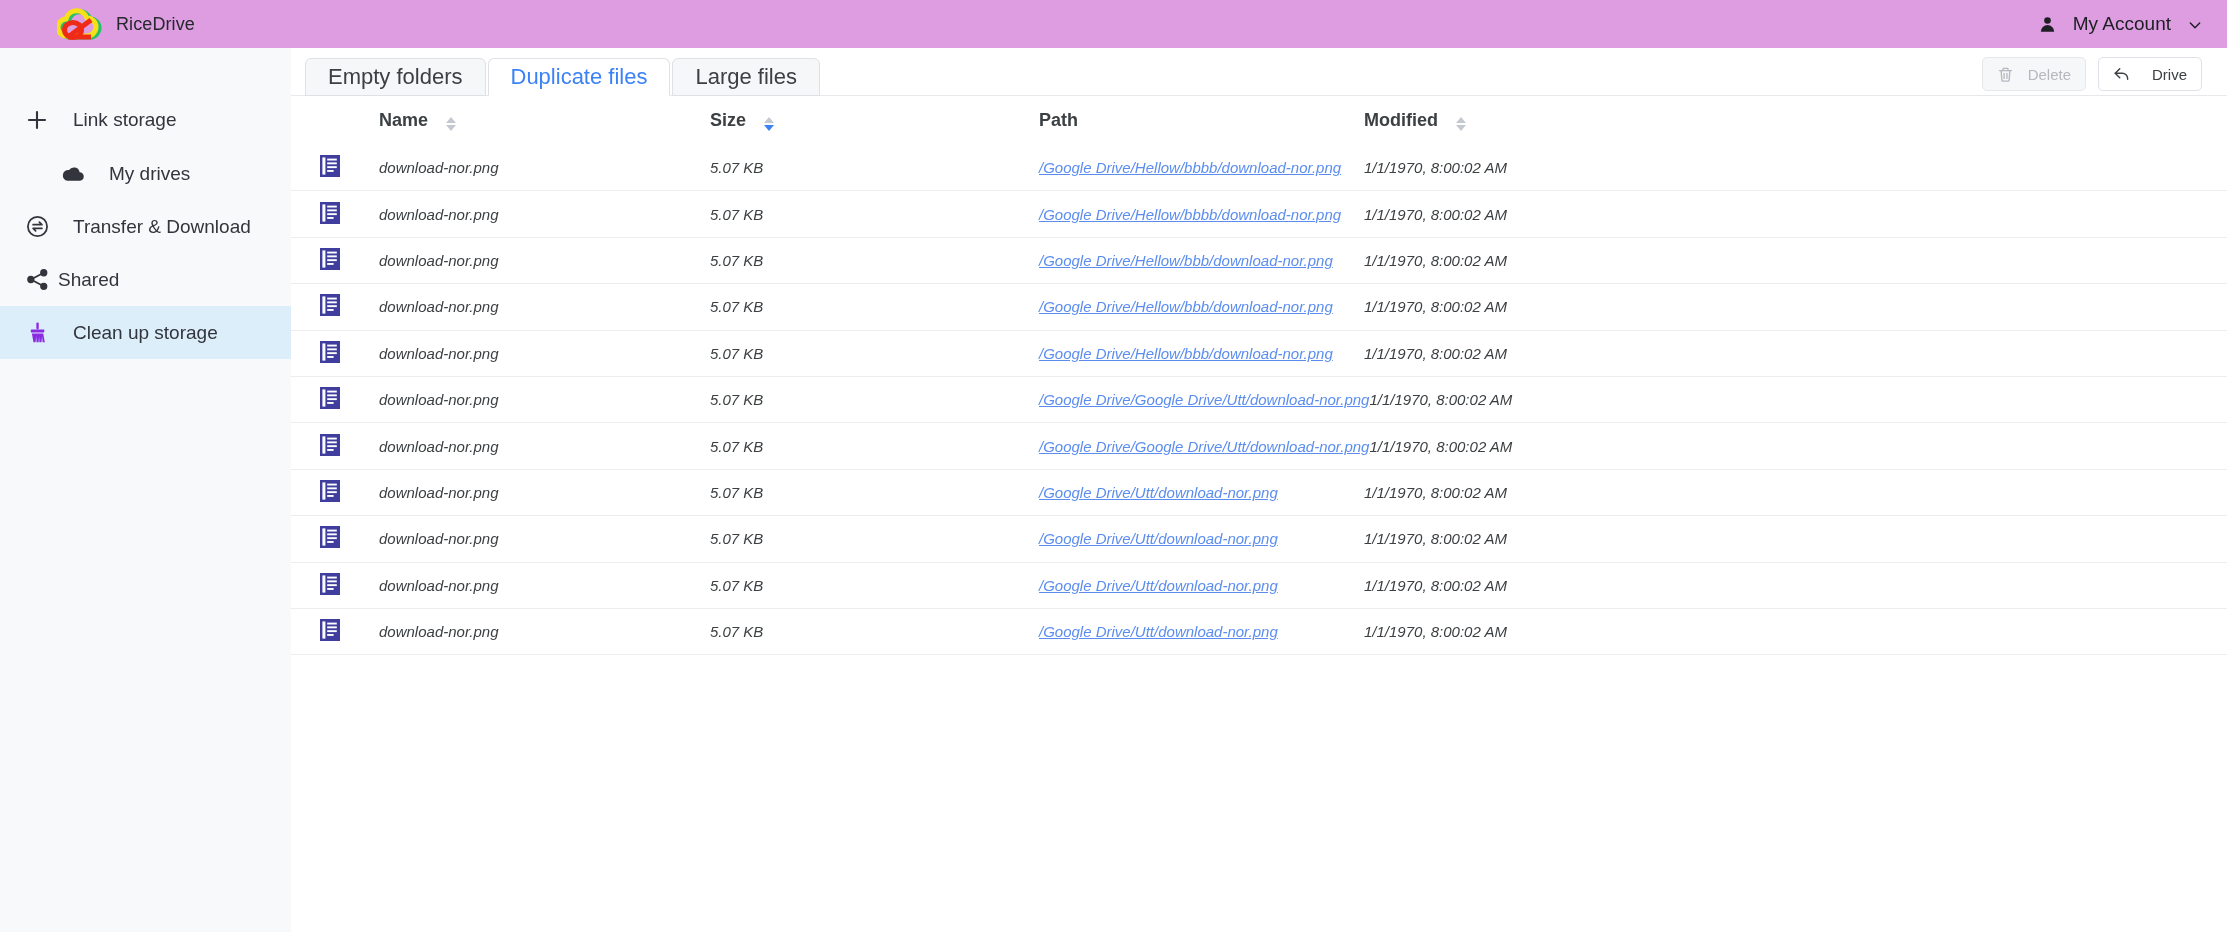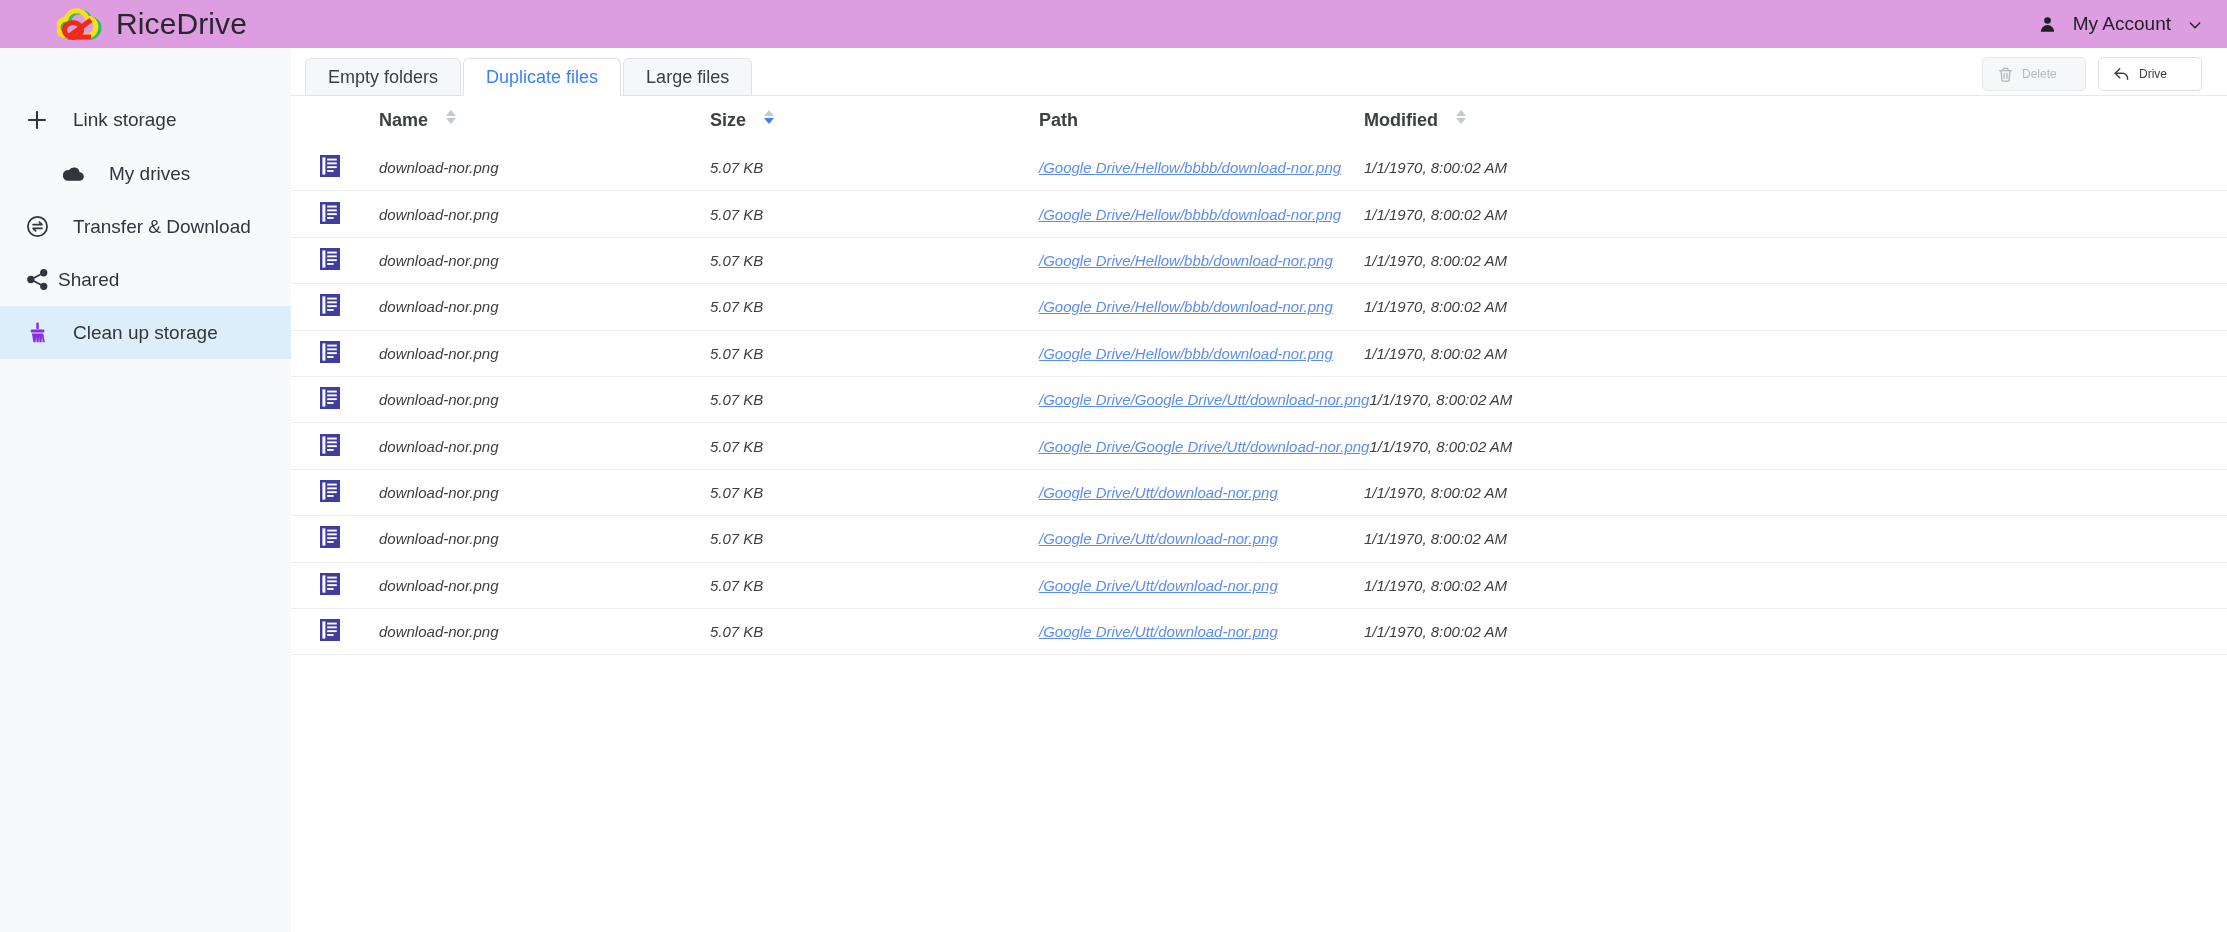--- a/index.html
+++ b/index.html
@@ -14,21 +14,21 @@
   
   .topbar {
     position: absolute; top: 0; left: 0;
     width: 2227px; height: 48px;
     background: #dd9de0;
     display: flex; align-items: center;
   }
   .brand { display: flex; align-items: center; margin-left: 57px; gap: 13px; }
   .brand-logo { width: 46px; height: 34px; position: relative; display:block; }
   .brand-name {
-    font-size: 30px; color: #26282e; letter-spacing: .1px;
+    font-size: 18px; color: #26282e; letter-spacing: .1px;
   }
   .account {
     position: absolute; right: 24px; top: 0; height: 48px;
     display: flex; align-items: center; gap: 16px;
     color: #1d1f24; font-size: 19px; cursor: pointer;
   }
   .account .person { width: 19px; height: 19px; display:block; }
   .account .chev { width: 16px; height: 16px; display:block; }
 
   
@@ -71,21 +71,21 @@
     position: relative; height: 48px;
   }
   .tabs {
     position: absolute; left: 14px; top: 10px;
     display: flex; align-items: flex-end;
   }
   .tab {
     height: 38px;
     padding: 0 22px;
     display: flex; align-items: center;
-    font-size: 18px;
+    font-size: 22px;
     border: 1px solid #dfe1e6;
     border-radius: 6px 6px 0 0;
     background: #f6f7f8;
     color: #3c4043;
     cursor: pointer;
     margin-right: 2px;
     position: relative;
   }
   .tab.active {
     background: #ffffff;
@@ -97,25 +97,25 @@
     position: absolute; left: 0; top: 47px;
     width: 100%; height: 1px; background: #e6e8ec;
   }
 
   .actions {
     position: absolute; right: 25px; top: 9px;
     display: flex; gap: 12px; align-items: center;
   }
   .btn {
     height: 34px; min-width: 104px;
-    display: flex; align-items: center; justify-content: flex-start; gap: 8px;
+    display: flex; align-items: center; justify-content: space-between; gap: 8px;
     border: 1px solid #dfe1e6;
     border-radius: 5px;
     background: #ffffff;
-    font-size: 12px;
+    font-size: 15px;
     color: #3c4043;
     cursor: pointer;
     padding: 0 14px;
   }
   .btn.disabled {
     background: #f6f7f8;
     color: #b4b8bf;
     border-color: #e6e8ec;
     cursor: default;
   }
@@ -135,21 +135,21 @@
     border-bottom: 1px solid #ededef;
     cursor: pointer;
     font-style: italic;
   }
   .c-icon { flex: 0 0 74px; display:flex; align-items:center; padding-left: 14px; }
   .c-name { flex: 0 0 331px; }
   .c-size { flex: 0 0 329px; }
   .c-path { flex: 0 0 325px; }
   .c-mod  { flex: 1 1 auto; }
   .thead .c-path { flex: 0 0 325px; }
-  .cell-inner { display: inline-flex; align-items: flex-start; gap: 18px; }
+  .cell-inner { display: inline-flex; align-items: flex-end; gap: 18px; }
   .sorter { display: inline-flex; flex-direction: column; gap: 2px; }
   .sorter i {
     display: block; width: 0; height: 0;
     border-left: 5px solid transparent;
     border-right: 5px solid transparent;
   }
   .sorter i.up   { border-bottom: 6px solid #c3c8d1; }
   .sorter i.down { border-top: 6px solid #c3c8d1; }
   .sorter.active i.down { border-top-color: #3b82f6; }
   .path-link { color: #5b8def; white-space: nowrap; }

